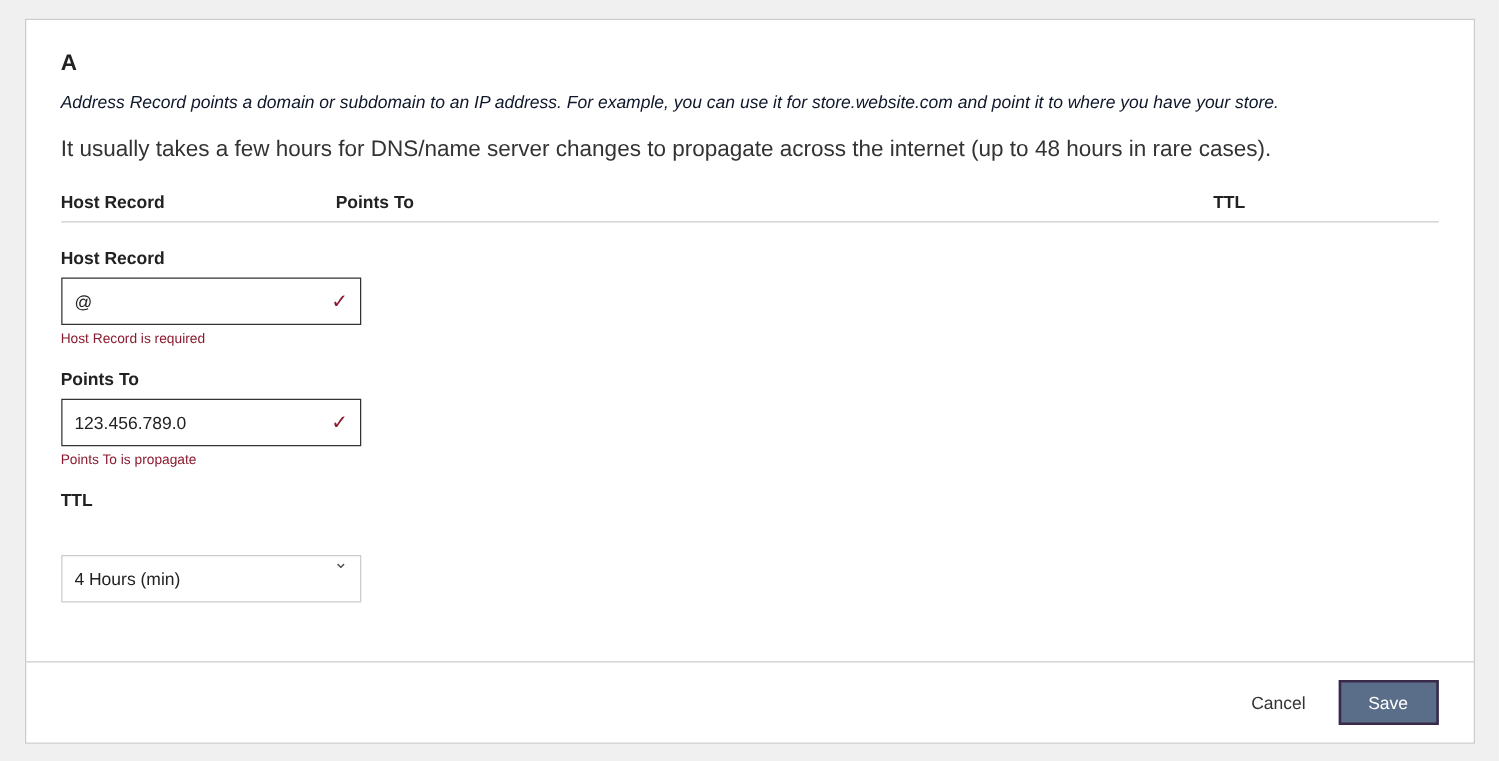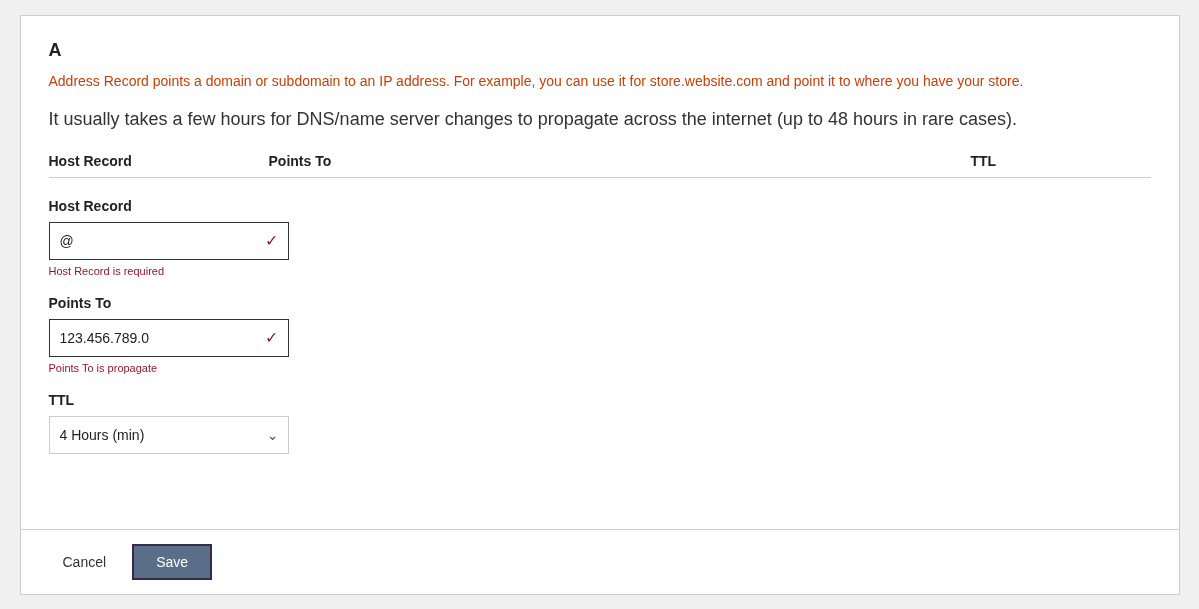--- a/index.html
+++ b/index.html
@@ -34,23 +34,24 @@
 
     .record-type-title {
       font-size: 18px;
       font-weight: 600;
       color: #222222;
       margin-bottom: 10px;
     }
 
     .description {
       font-size: 14px;
-      color: #c2410c;
+      color: #0f172a;
       line-height: 1.5;
       margin-bottom: 14px;
+      font-style: italic;
     }
 
     .propagation-note {
       font-size: 18px;
       color: #333333;
       line-height: 1.5;
       margin-bottom: 20px;
     }
 
     .table-header {
@@ -126,33 +127,35 @@
       height: 38px;
       border: 1px solid #cccccc;
       padding: 0 36px 0 10px;
       font-size: 14px;
       color: #222222;
       background: #ffffff;
       appearance: none;
       -webkit-appearance: none;
       cursor: pointer;
       outline: none;
+      margin-top: 28px;
     }
 
     .select-arrow {
       position: absolute;
       right: 10px;
       pointer-events: none;
       color: #555555;
       font-size: 14px;
     }
 
     .dialog-footer {
       display: flex;
       align-items: center;
+      justify-content: flex-end;
       padding: 14px 28px;
       border-top: 1px solid #cccccc;
       gap: 12px;
     }
 
     .btn-cancel {
       background: transparent;
       border: none;
       font-size: 14px;
       color: #333333;

